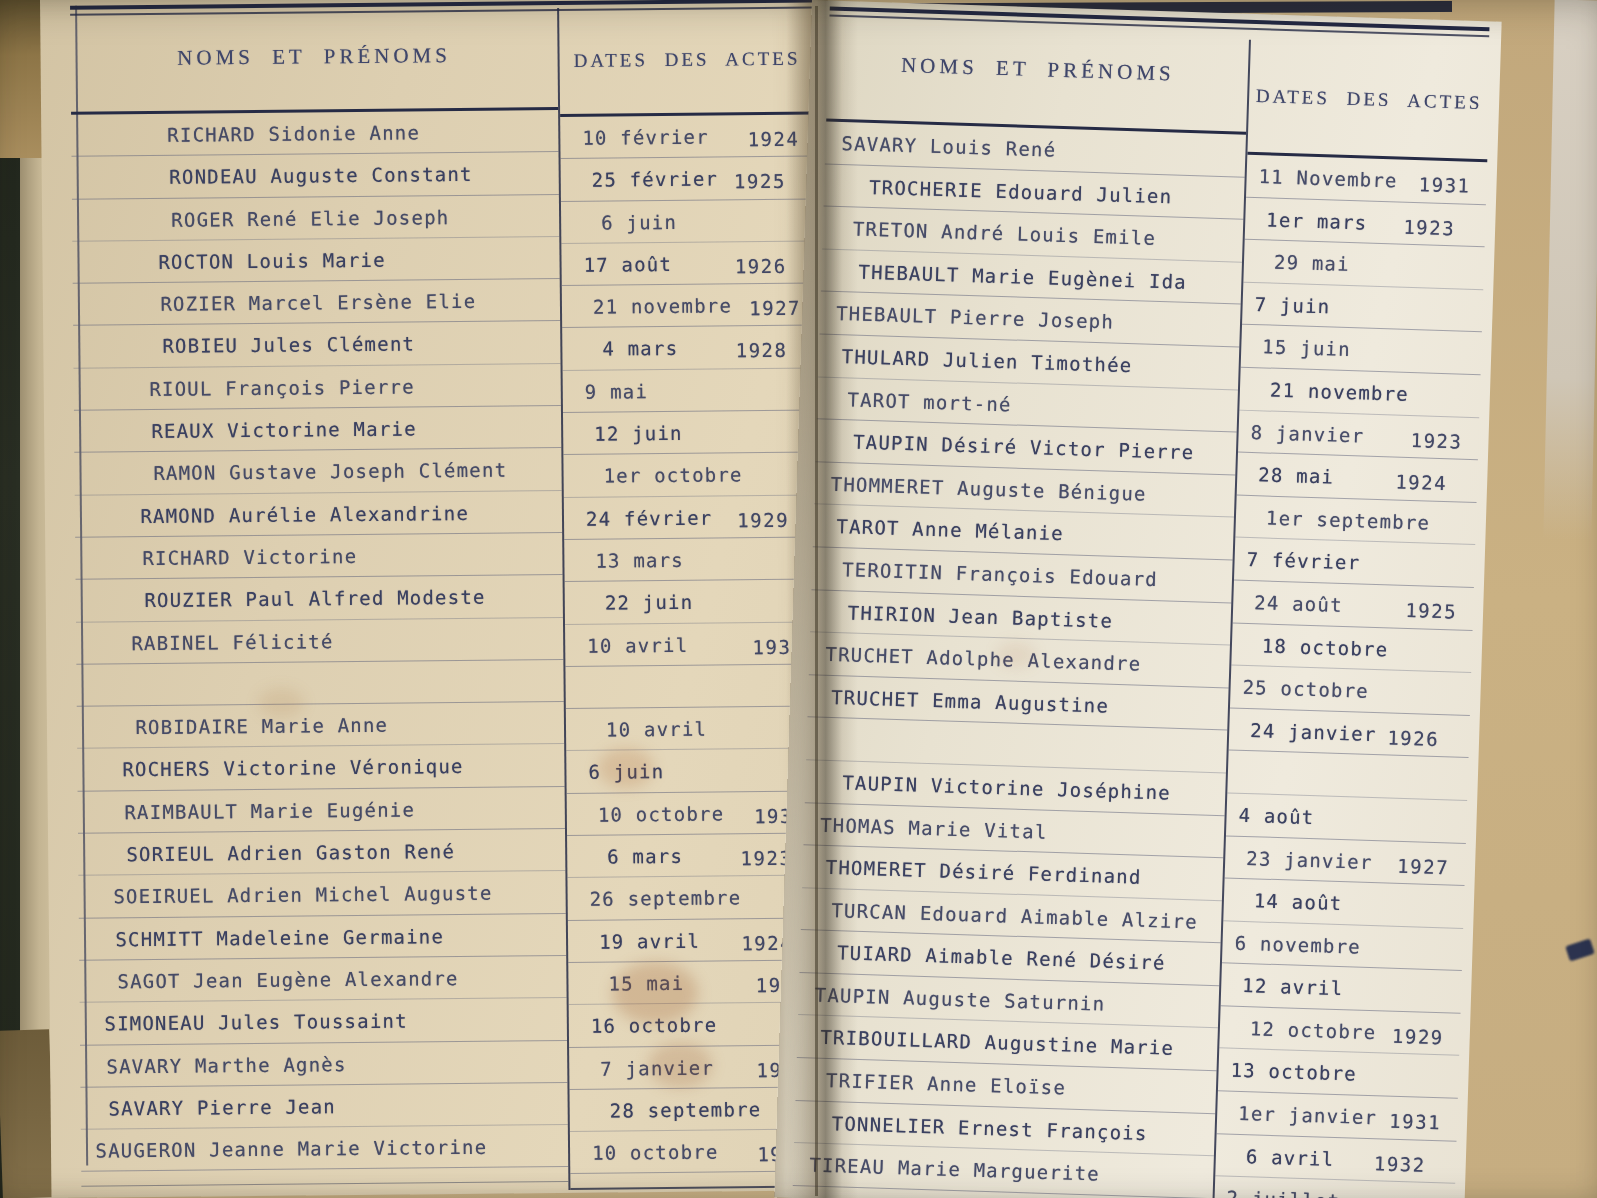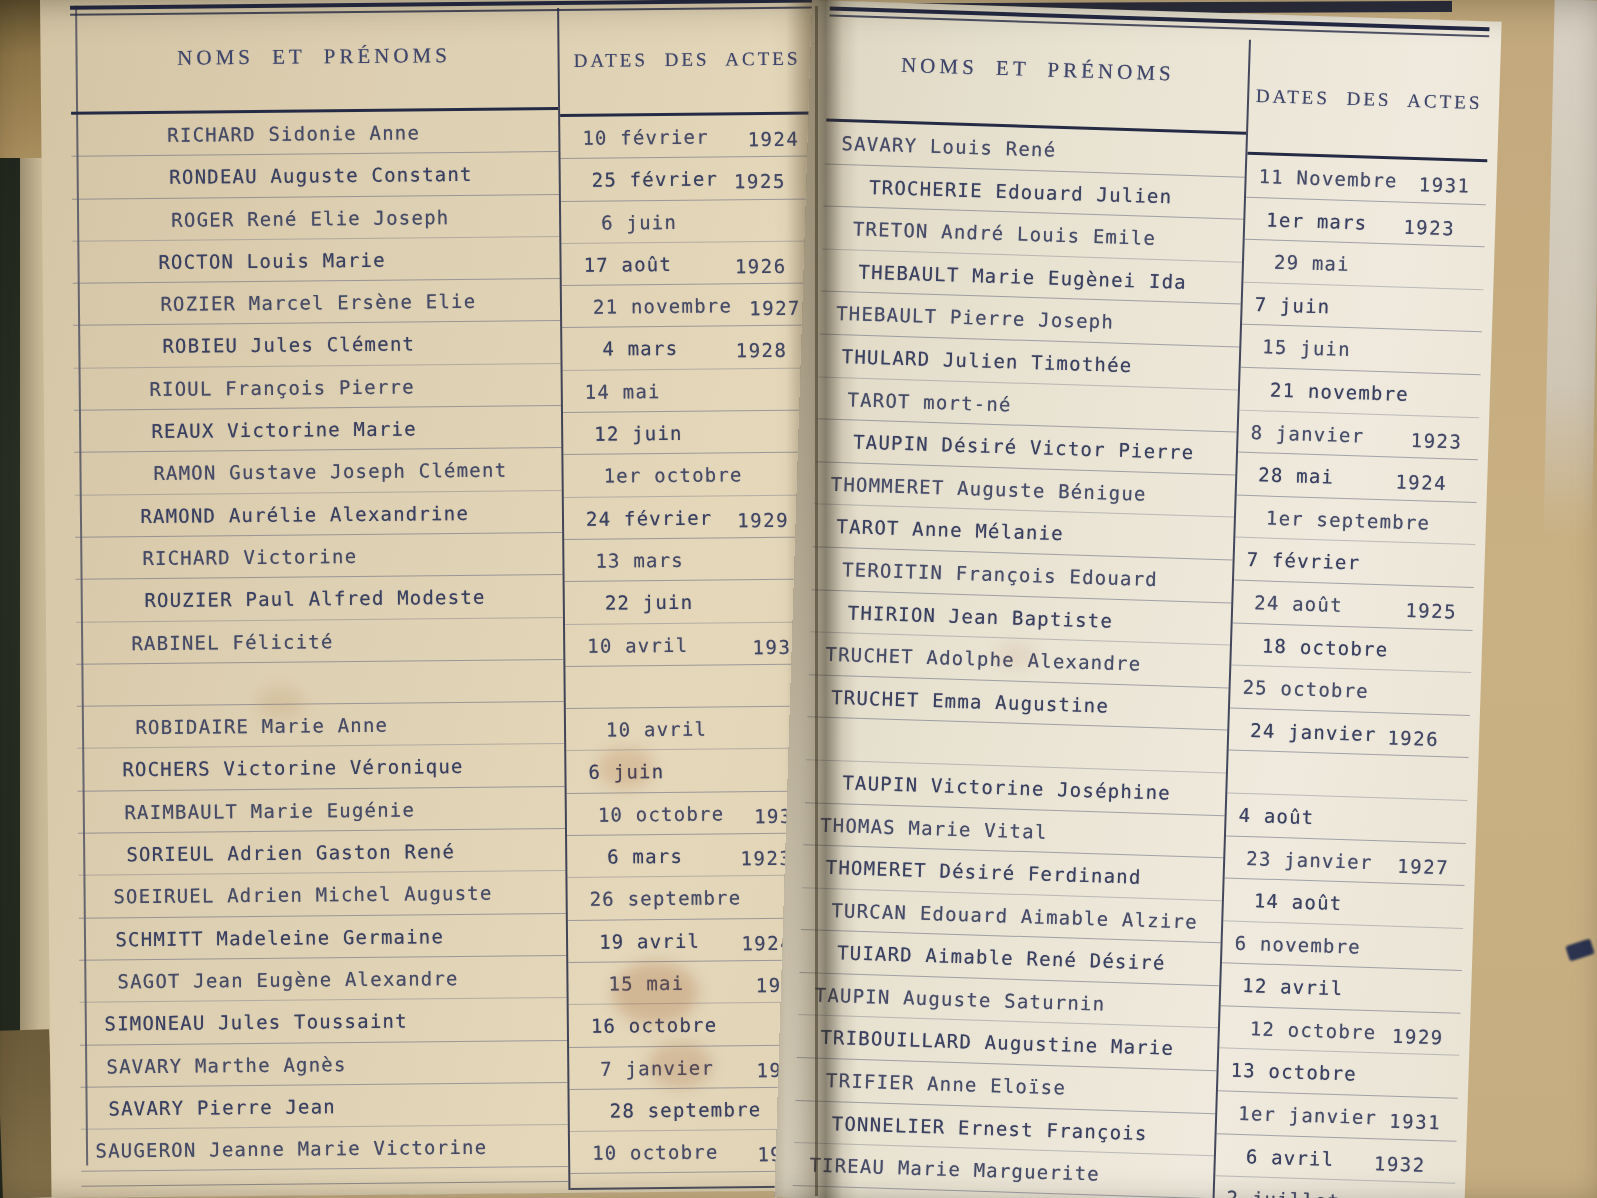--- a/index.html
+++ b/index.html
@@ -135,21 +135,21 @@
     </div>
     <div class="col dates-col">
       <div class="col-head">DATES DES ACTES</div>
       <div class="col-body">
           <div class="row"><span class="dd" style="padding-left: 22px;">10 février</span><span class="yy" style="right: 16px;">1924</span></div>
           <div class="row"><span class="dd" style="padding-left: 31px;">25 février</span><span class="yy" style="right: 30px;">1925</span></div>
           <div class="row"><span class="dd" style="padding-left: 40px;">6 juin</span></div>
           <div class="row"><span class="dd" style="padding-left: 22px;">17 août</span><span class="yy" style="right: 30px;">1926</span></div>
           <div class="row"><span class="dd" style="padding-left: 31px;">21 novembre</span><span class="yy" style="right: 16px;">1927</span></div>
           <div class="row"><span class="dd" style="padding-left: 40px;">4 mars</span><span class="yy" style="right: 30px;">1928</span></div>
-          <div class="row"><span class="dd" style="padding-left: 22px;">14 mai</span></div>
+          <div class="row"><span class="dd" style="padding-left: 22px;">9 mai</span></div>
           <div class="row"><span class="dd" style="padding-left: 31px;">12 juin</span></div>
           <div class="row"><span class="dd" style="padding-left: 40px;">1er octobre</span></div>
           <div class="row"><span class="dd" style="padding-left: 22px;">24 février</span><span class="yy" style="right: 30px;">1929</span></div>
           <div class="row"><span class="dd" style="padding-left: 31px;">13 mars</span></div>
           <div class="row"><span class="dd" style="padding-left: 40px;">22 juin</span></div>
           <div class="row"><span class="dd" style="padding-left: 22px;">10 avril</span><span class="yy" style="right: 16px;">1930</span></div>
           <div class="row gap"></div>
           <div class="row"><span class="dd" style="padding-left: 40px;">10 avril</span></div>
           <div class="row"><span class="dd" style="padding-left: 22px;">6 juin</span></div>
           <div class="row"><span class="dd" style="padding-left: 31px;">10 octobre</span><span class="yy" style="right: 16px;">1932</span></div>

